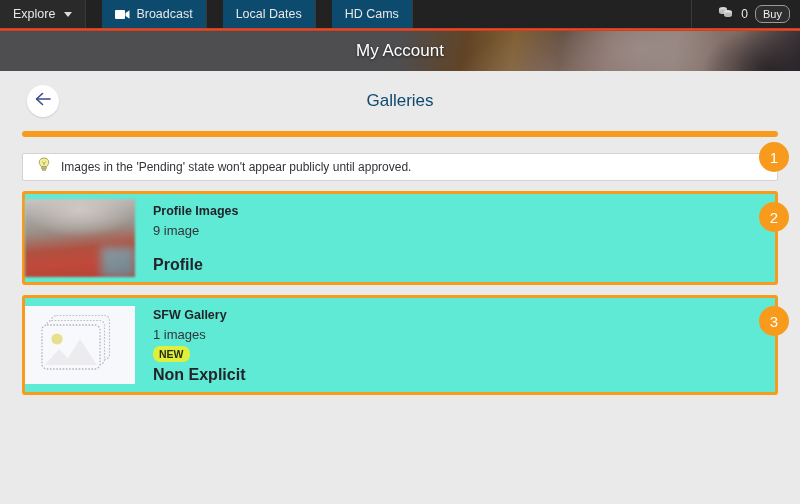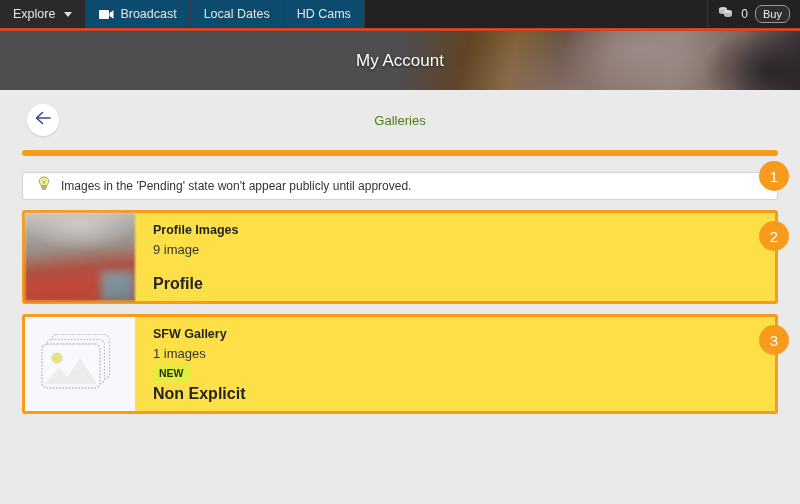--- a/index.html
+++ b/index.html
@@ -16,20 +16,21 @@
   }
 
   
   .topnav {
     height: 28px;
     background: #222222;
     display: flex;
     align-items: stretch;
     position: relative;
     z-index: 5;
+    gap: 16px;
   }
   .nav-item {
     display: flex;
     align-items: center;
     gap: 6px;
     padding: 0 13px;
     color: #e8e8e8;
     font-size: 12.5px;
     border-right: 1px solid #3a3a3a;
     white-space: nowrap;
@@ -71,21 +72,21 @@
     background: #2e2e2e;
     cursor: pointer;
   }
   .redline {
     height: 3px;
     background: linear-gradient(to bottom, #c8341c 0%, #e8512a 60%, #b52f19 100%);
   }
 
   
   .banner {
-    height: 59px;
+    height: 40px;
     position: relative;
     overflow: hidden;
   }
   .banner-photo {
     position: absolute;
     inset: 0;
     background:
       radial-gradient(ellipse 120px 70px at 640px 18px, rgba(255,240,235,0.55) 0%, rgba(255,240,235,0) 70%),
       radial-gradient(ellipse 150px 90px at 560px 60px, rgba(240,205,190,0.55) 0%, rgba(240,205,190,0) 72%),
       radial-gradient(ellipse 90px 60px at 770px 40px, rgba(30,25,30,0.85) 0%, rgba(40,32,38,0) 75%),
@@ -132,22 +133,22 @@
     align-items: center;
     justify-content: center;
     box-shadow: 0 1px 2px rgba(0,0,0,0.12);
     cursor: pointer;
     margin-left: 5px;
   }
   .page-title {
     position: absolute;
     left: 0; right: 0;
     text-align: center;
-    font-size: 13px;
-    color: #4d7c0f;
+    font-size: 17px;
+    color: #0c4a6e;
   }
 
   
   .annot {
     position: relative;
     border: 3px solid #f89b1c;
     border-radius: 3px;
     margin-bottom: 10px;
     background: #ffffff;
   }
@@ -196,22 +197,23 @@
     margin-top: 16px;
   }
   .notice-text {
     font-size: 12px;
     color: #33343a;
   }
 
   
   .gal-row {
     display: flex;
-    background: #fde047;
+    background: #5eead4;
     min-height: 78px;
+    align-items: center;
   }
   .thumb {
     width: 110px;
     min-height: 78px;
     flex: 0 0 110px;
     position: relative;
     overflow: hidden;
   }
   .thumb.photo {
     background:
@@ -257,20 +259,21 @@
     margin-bottom: 4px;
   }
   .new-badge {
     align-self: flex-start;
     background: #dff03c;
     color: #2a2c12;
     font-size: 10.5px;
     font-weight: bold;
     padding: 2px 6px;
     margin-bottom: 4px;
+    border-radius: 7px;
   }
   .gal-type {
     font-size: 16px;
     font-weight: bold;
     color: #23242a;
     margin-top: auto;
   }
   .spacer-2 { height: 14px; }
 </style>
 </head>

